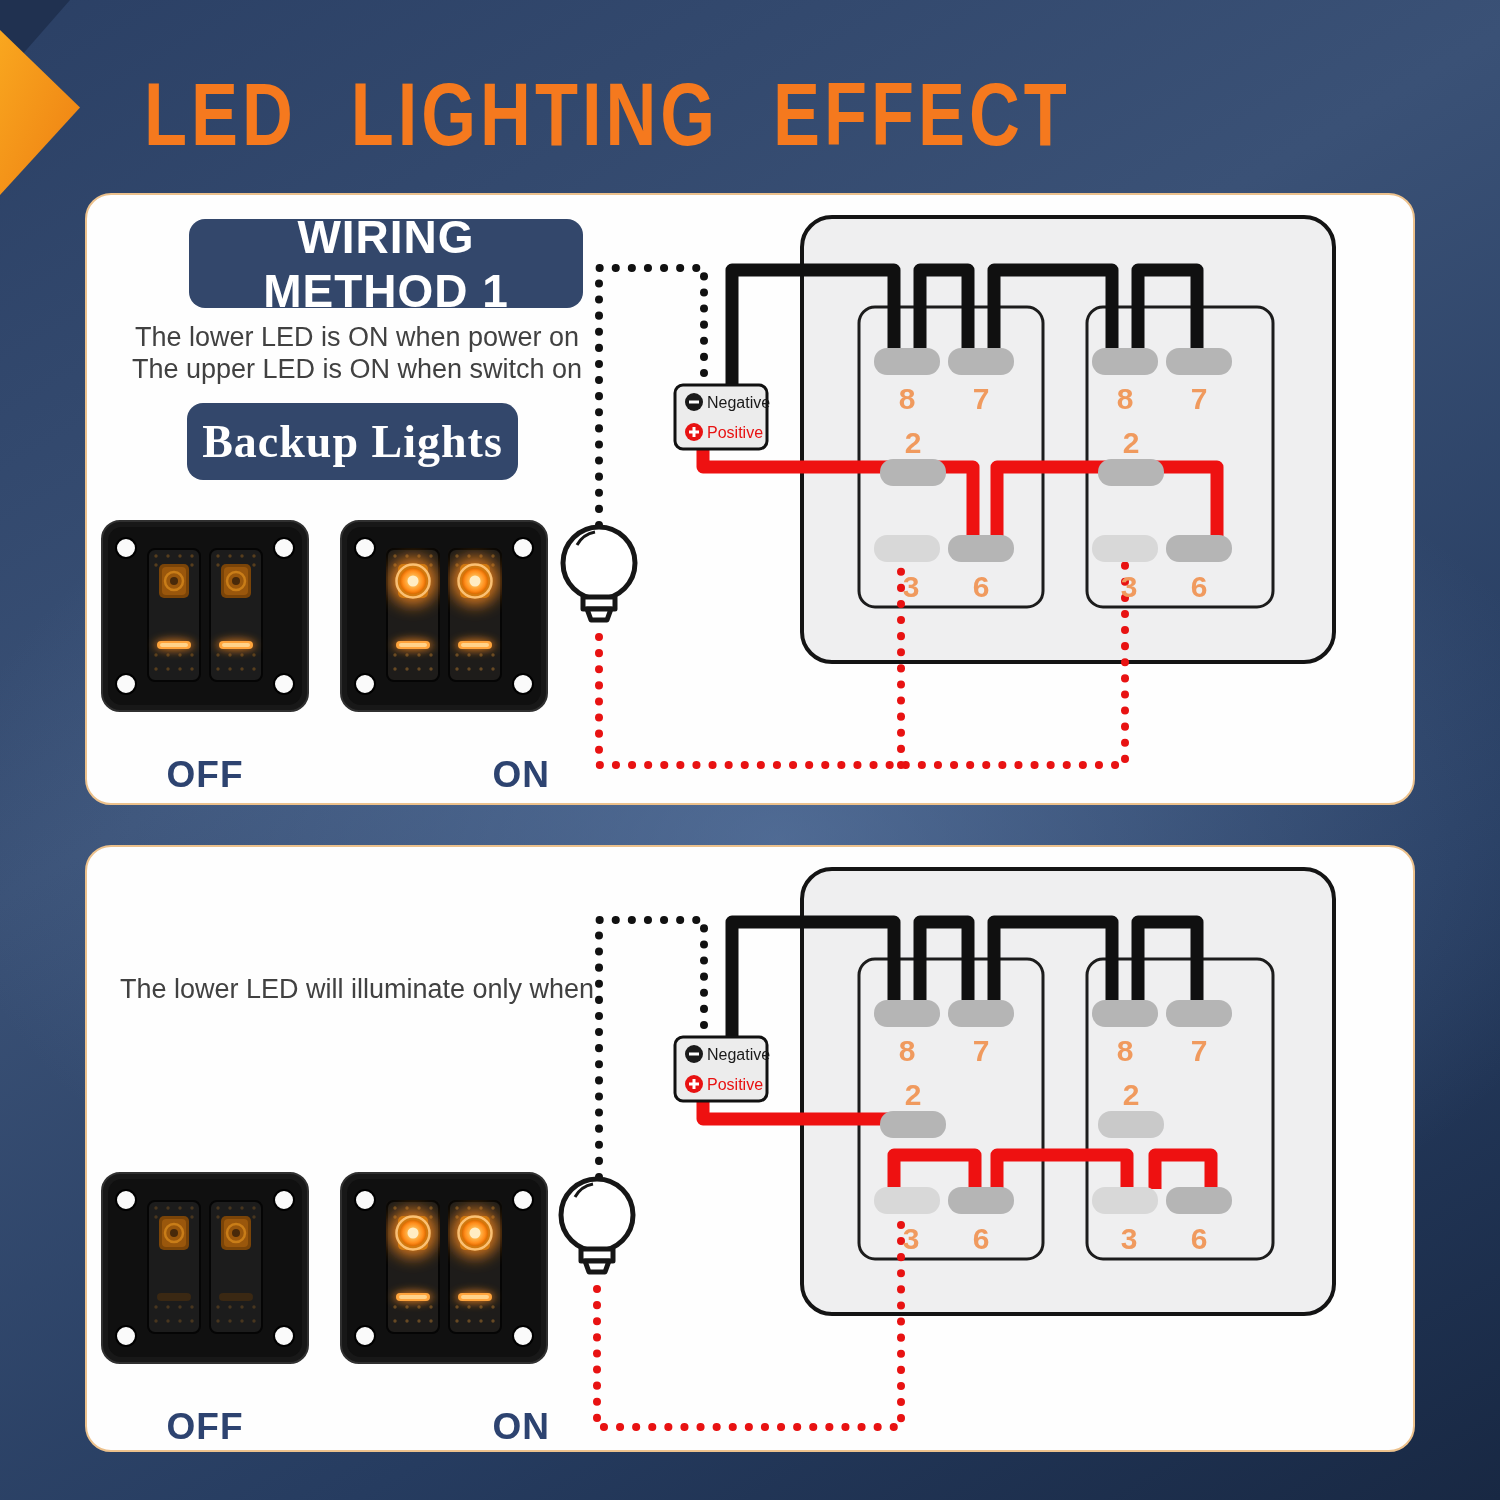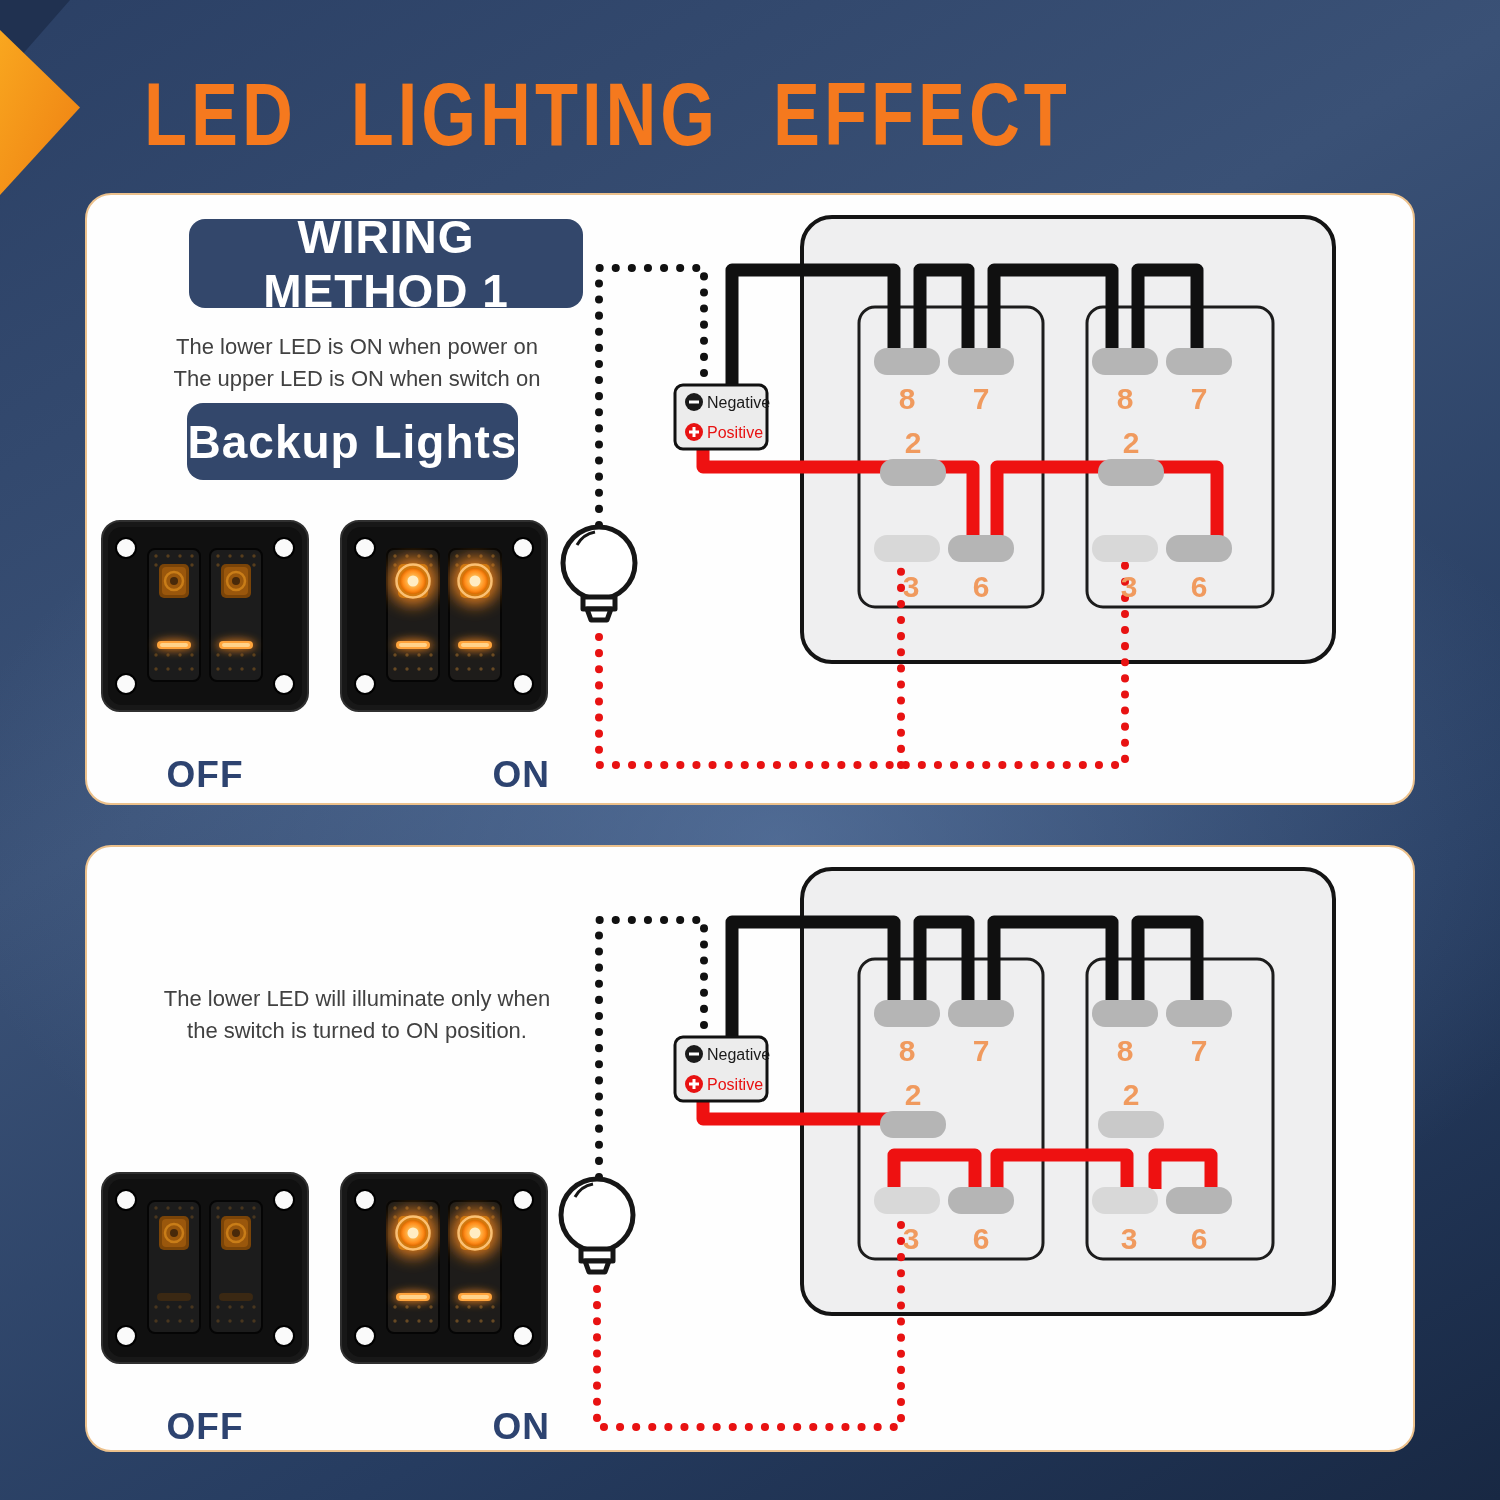--- a/index.html
+++ b/index.html
@@ -20,23 +20,23 @@
     transform:scale(.80,1.02);transform-origin:left top;
   }
   .card{position:absolute;left:85px;width:1330px;background:#fefefe;
     border:2px solid #eec family;border:2px solid #ecc18c;border-radius:26px;box-sizing:border-box;}
   #card1{top:193px;height:612px;}
   #card2{top:845px;height:607px;}
   .badge{position:absolute;background:#33476b;border-radius:16px;color:#ffffff;
     display:flex;align-items:center;justify-content:center;font-weight:700;
     text-align:center;letter-spacing:1px;margin-left:38px;}
   .badge-method{left:64px;top:24px;width:394px;height:89px;font-size:46px;}
-  .badge-feature{left:62px;top:208px;width:331px;height:77px;font-size:46px;}
-  .desc{position:absolute;left:30px;top:136px;width:480px;text-align:center;
-    color:#414141;font-size:22px;line-height:32px;}
+  .badge-feature{left:62px;top:208px;width:331px;height:77px;font-size:46px;font-family:Liberation Serif, serif;}
+  .desc{position:absolute;left:30px;top:126px;width:480px;text-align:center;
+    color:#414141;font-size:27px;line-height:32px;}
   .photo{position:absolute;top:323px;width:212px;height:196px;}
   .photo-off{left:12px;} .photo-on{left:251px;}
   .state-label{position:absolute;top:527px;width:212px;text-align:center;
     font-weight:700;font-size:37px;color:#2d4370;letter-spacing:1px;margin-top:32px;}
   .state-label-off{left:12px;} .state-label-on{left:251px;text-align:right;}
   .diagram-svg{position:absolute;left:0;top:0;width:1330px;height:612px;}
   .tnum{font-size:30px;font-weight:700;fill:#f09a5e;text-anchor:middle;}
   .npt{font-size:16px;font-weight:400;}
 </style>
 </head>
@@ -303,21 +303,20 @@
     <g stroke="#161616" stroke-width="5" fill="#ffffff" stroke-linejoin="round">
       <circle cx="510" cy="368" r="36"></circle>
       <path d="M494,402 h32 v12 h-32 z"></path>
       <path d="M498,414 h24 l-4,11 h-16 z"></path>
       <path d="M488,350 a26,26 0 0 1 18,-13" fill="none" stroke-width="3"></path>
     </g>
   </svg>
 
   <div class="desc">
     <div>The lower LED will illuminate only when</div>
-    <div>the switch is turned to ON position.</div>
   </div>
 
   <svg class="photo photo-off" viewBox="0 0 212 196">
     <use href="#plate"></use>
     <use href="#rocker-off-dark" x="48" y="30" width="54" height="134"></use>
     <use href="#rocker-off-dark" x="110" y="30" width="54" height="134"></use>
   </svg>
   <svg class="photo photo-on" viewBox="0 0 212 196">
     <use href="#plate"></use>
     <use href="#rocker-on" x="48" y="30" width="54" height="134"></use>

